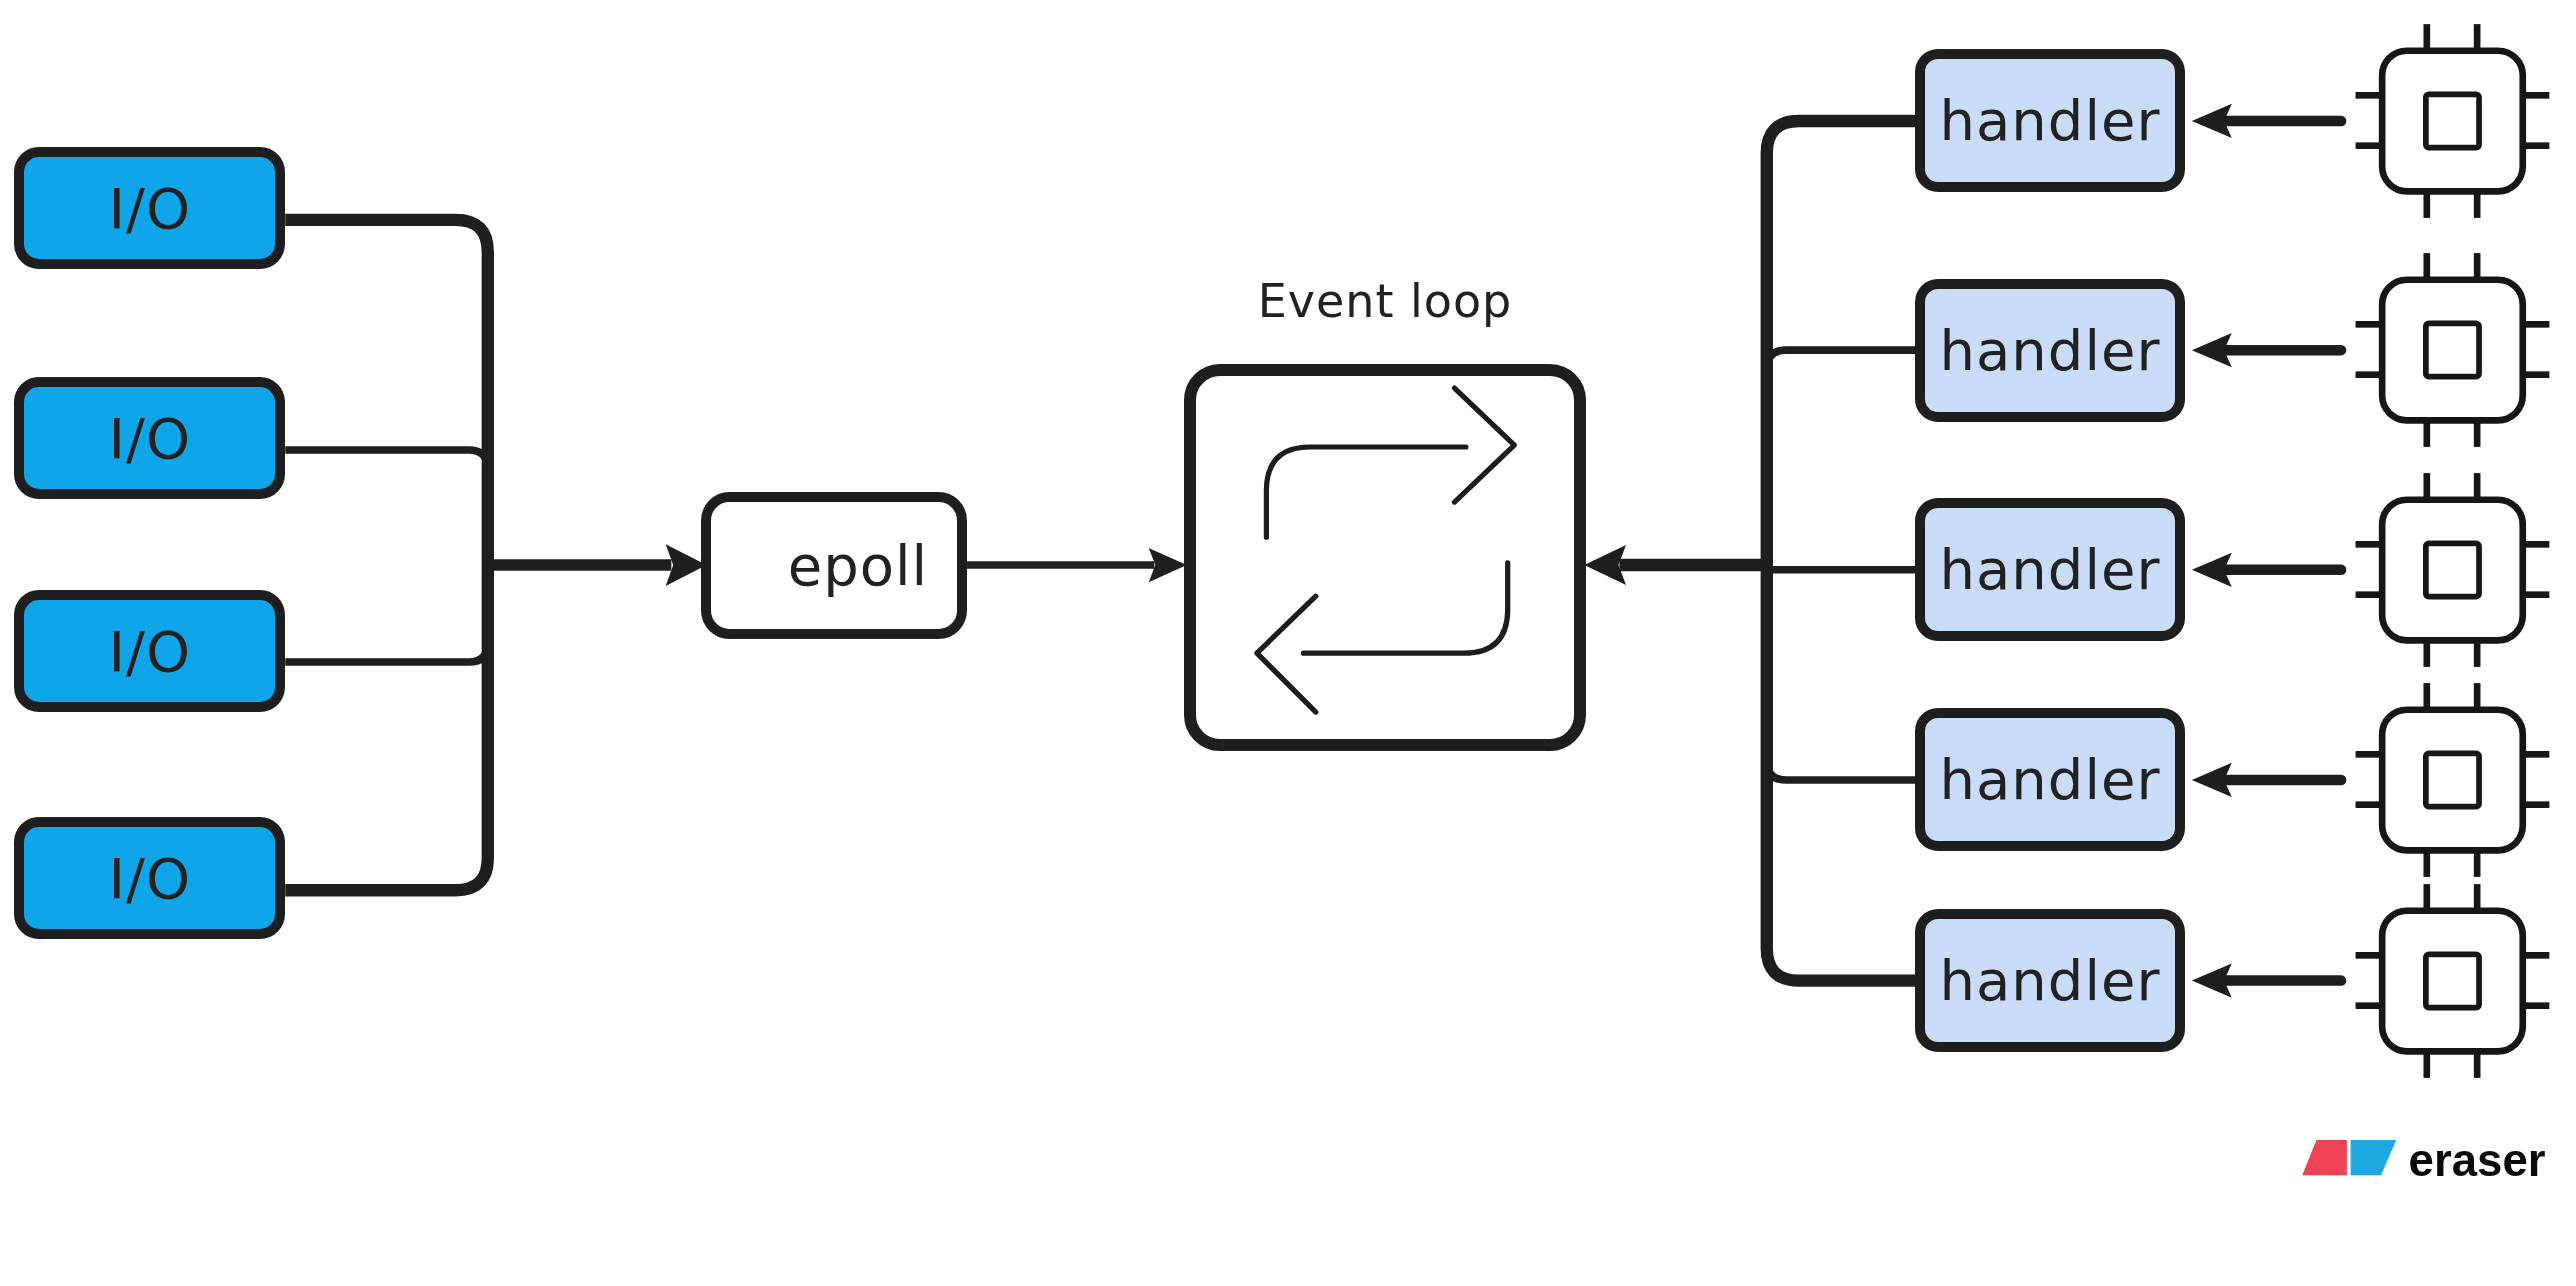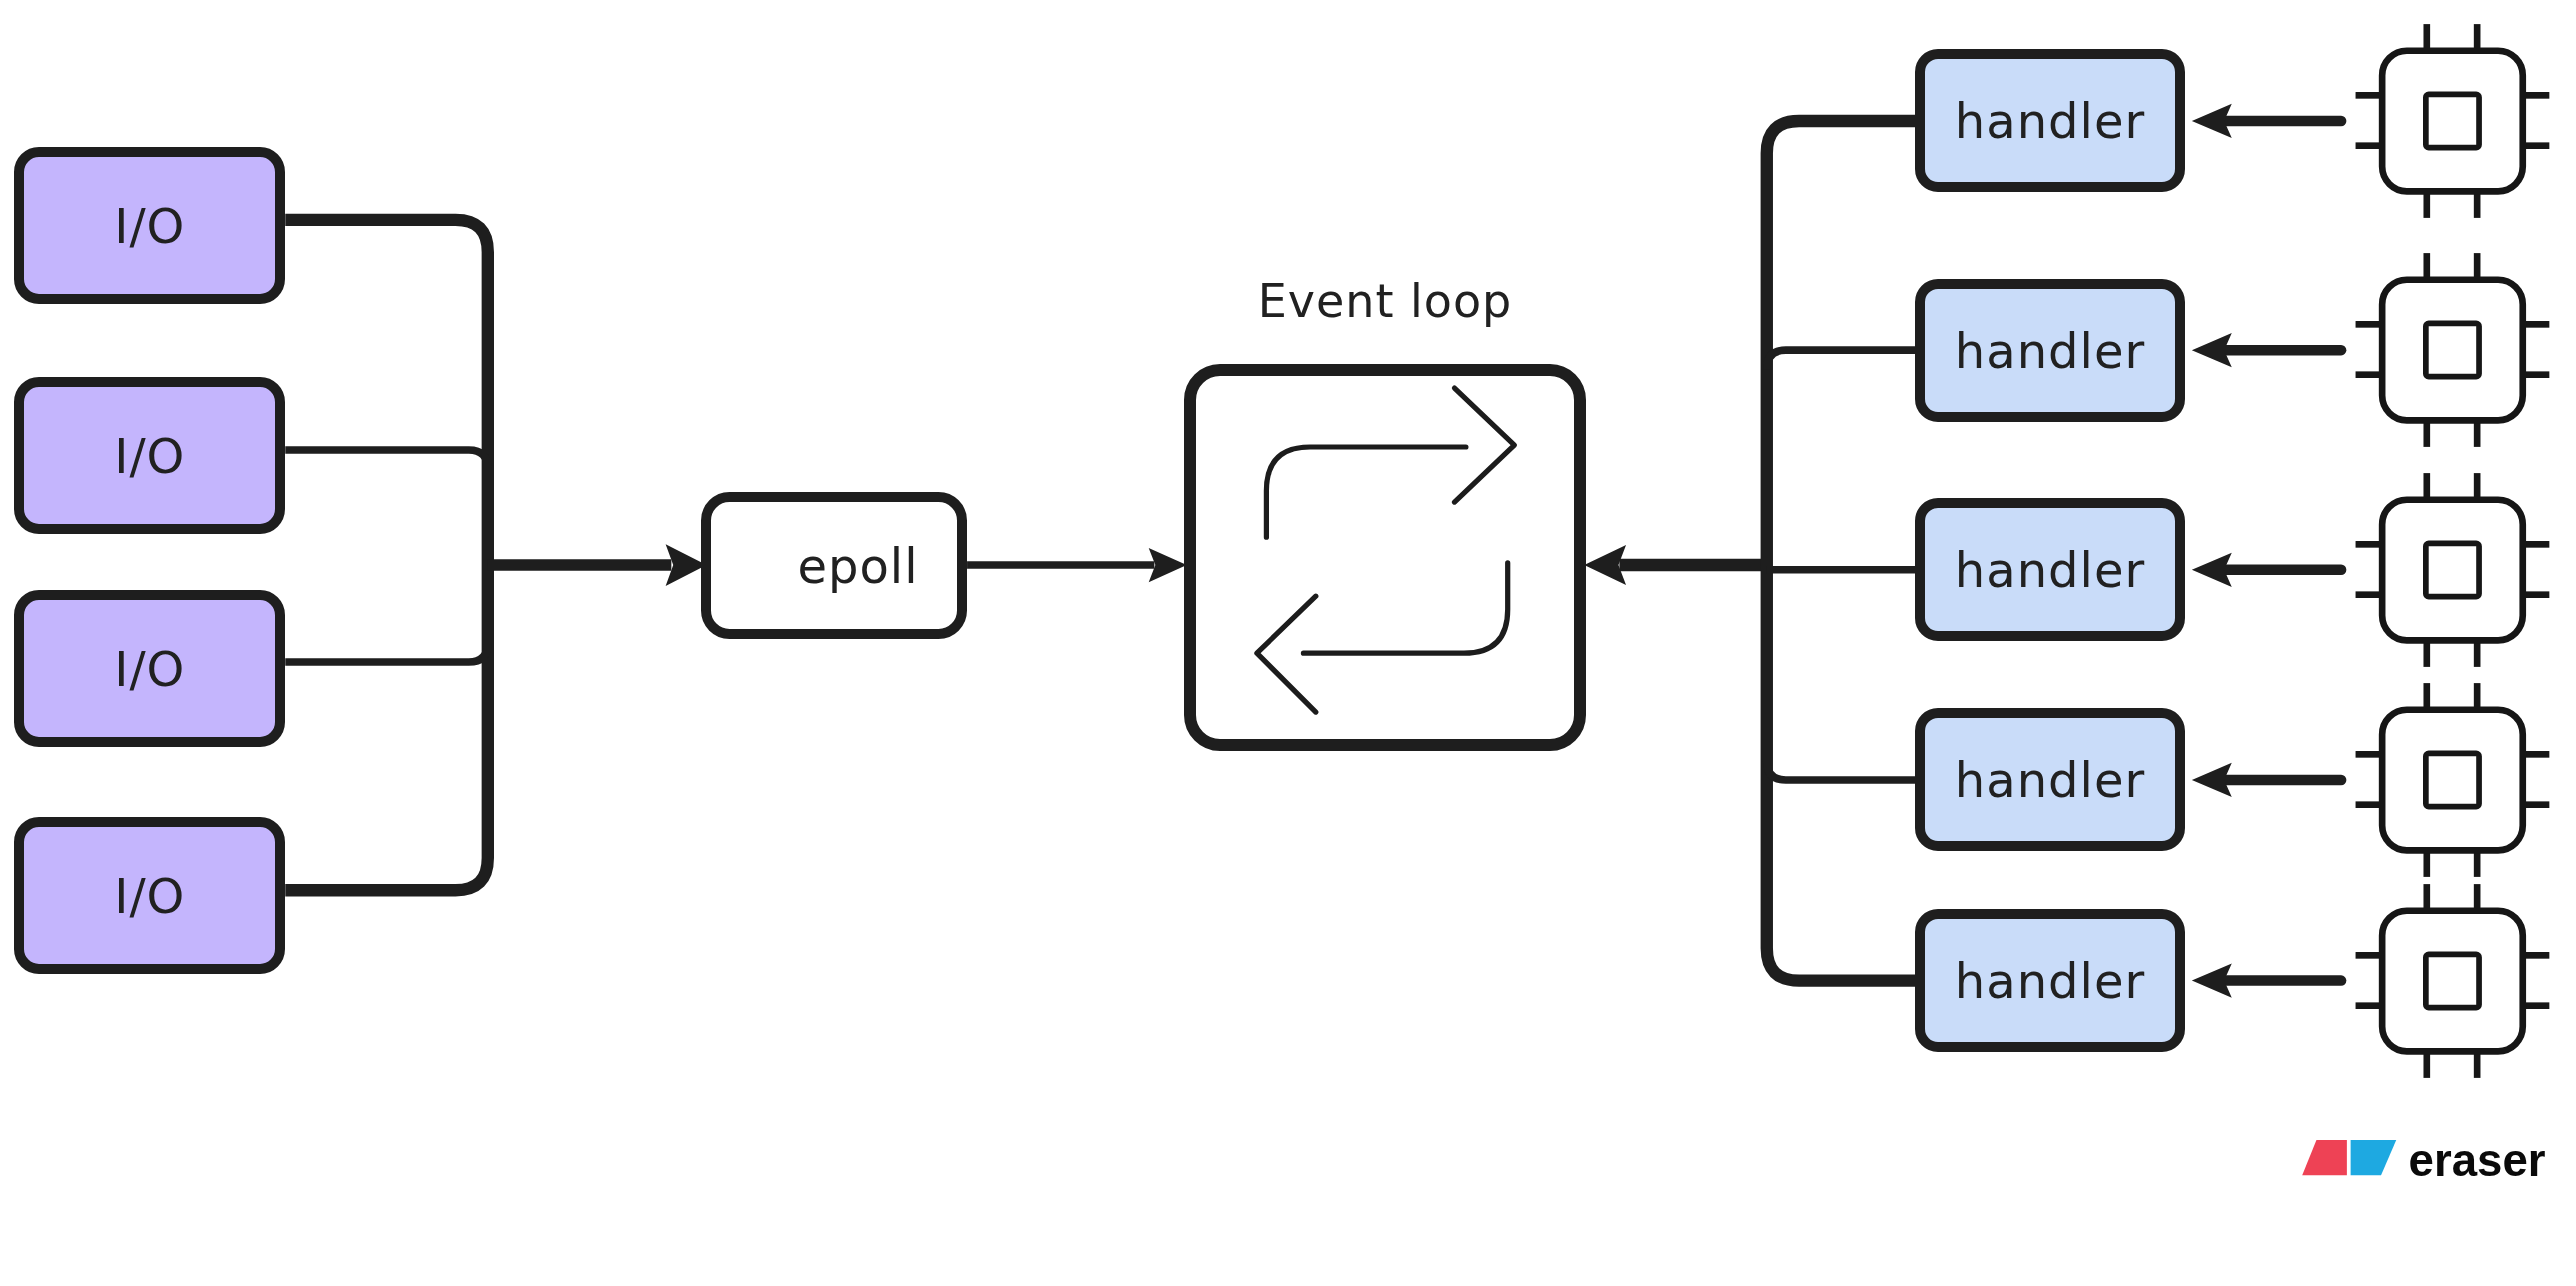--- a/index.html
+++ b/index.html
@@ -7,23 +7,23 @@
     position:relative; width:2576px; height:1287px; background:#ffffff;
     font-family:"DejaVu Sans", sans-serif; overflow:hidden;
   }
   svg.wires{position:absolute;left:0;top:0;}
   .wire{stroke:#1e1e1e;fill:none;}
   .ah{fill:#1e1e1e;stroke:none;}
   .node{
     position:absolute; box-sizing:border-box;
     border:10.5px solid #1e1e1e; border-radius:25px;
     display:flex; align-items:center; justify-content:center;
-    color:#212121; font-size:48px; letter-spacing:1px;
+    color:#212121; font-size:56px; letter-spacing:1px;
   }
-  .io{left:14.3px; width:271px; height:157px; background:#c4b5fd;}
+  .io{left:14.3px; width:271px; height:122px; background:#0ea5e9;}
   .io.n0{top:147px}.io.n1{top:377px}.io.n2{top:590px}.io.n3{top:817px}
   .epoll{left:701px; top:492px; width:266px; height:147px; background:#ffffff; border-radius:28.5px;padding-left:48px;}
   .eventloop{left:1184px; top:364px; width:402px; height:387px; background:#ffffff;
              border-width:12.4px; border-radius:36px;}
   .el-title{position:absolute; left:1184px; top:274px; width:402px; text-align:center;
             font-size:46px; color:#212121; letter-spacing:1px;}
   .handler{left:1915px; width:270px; height:143px; background:#c9dcf9; border-radius:23px;}
   .handler.n0{top:49px}.handler.n1{top:279px}.handler.n2{top:498px}.handler.n3{top:708px}.handler.n4{top:909px}
   .chip{position:absolute; left:2347px; width:209px; height:200px;}
   .chip.n0{top:21px}.chip.n1{top:250px}.chip.n2{top:470px}.chip.n3{top:680px}.chip.n4{top:881px}

